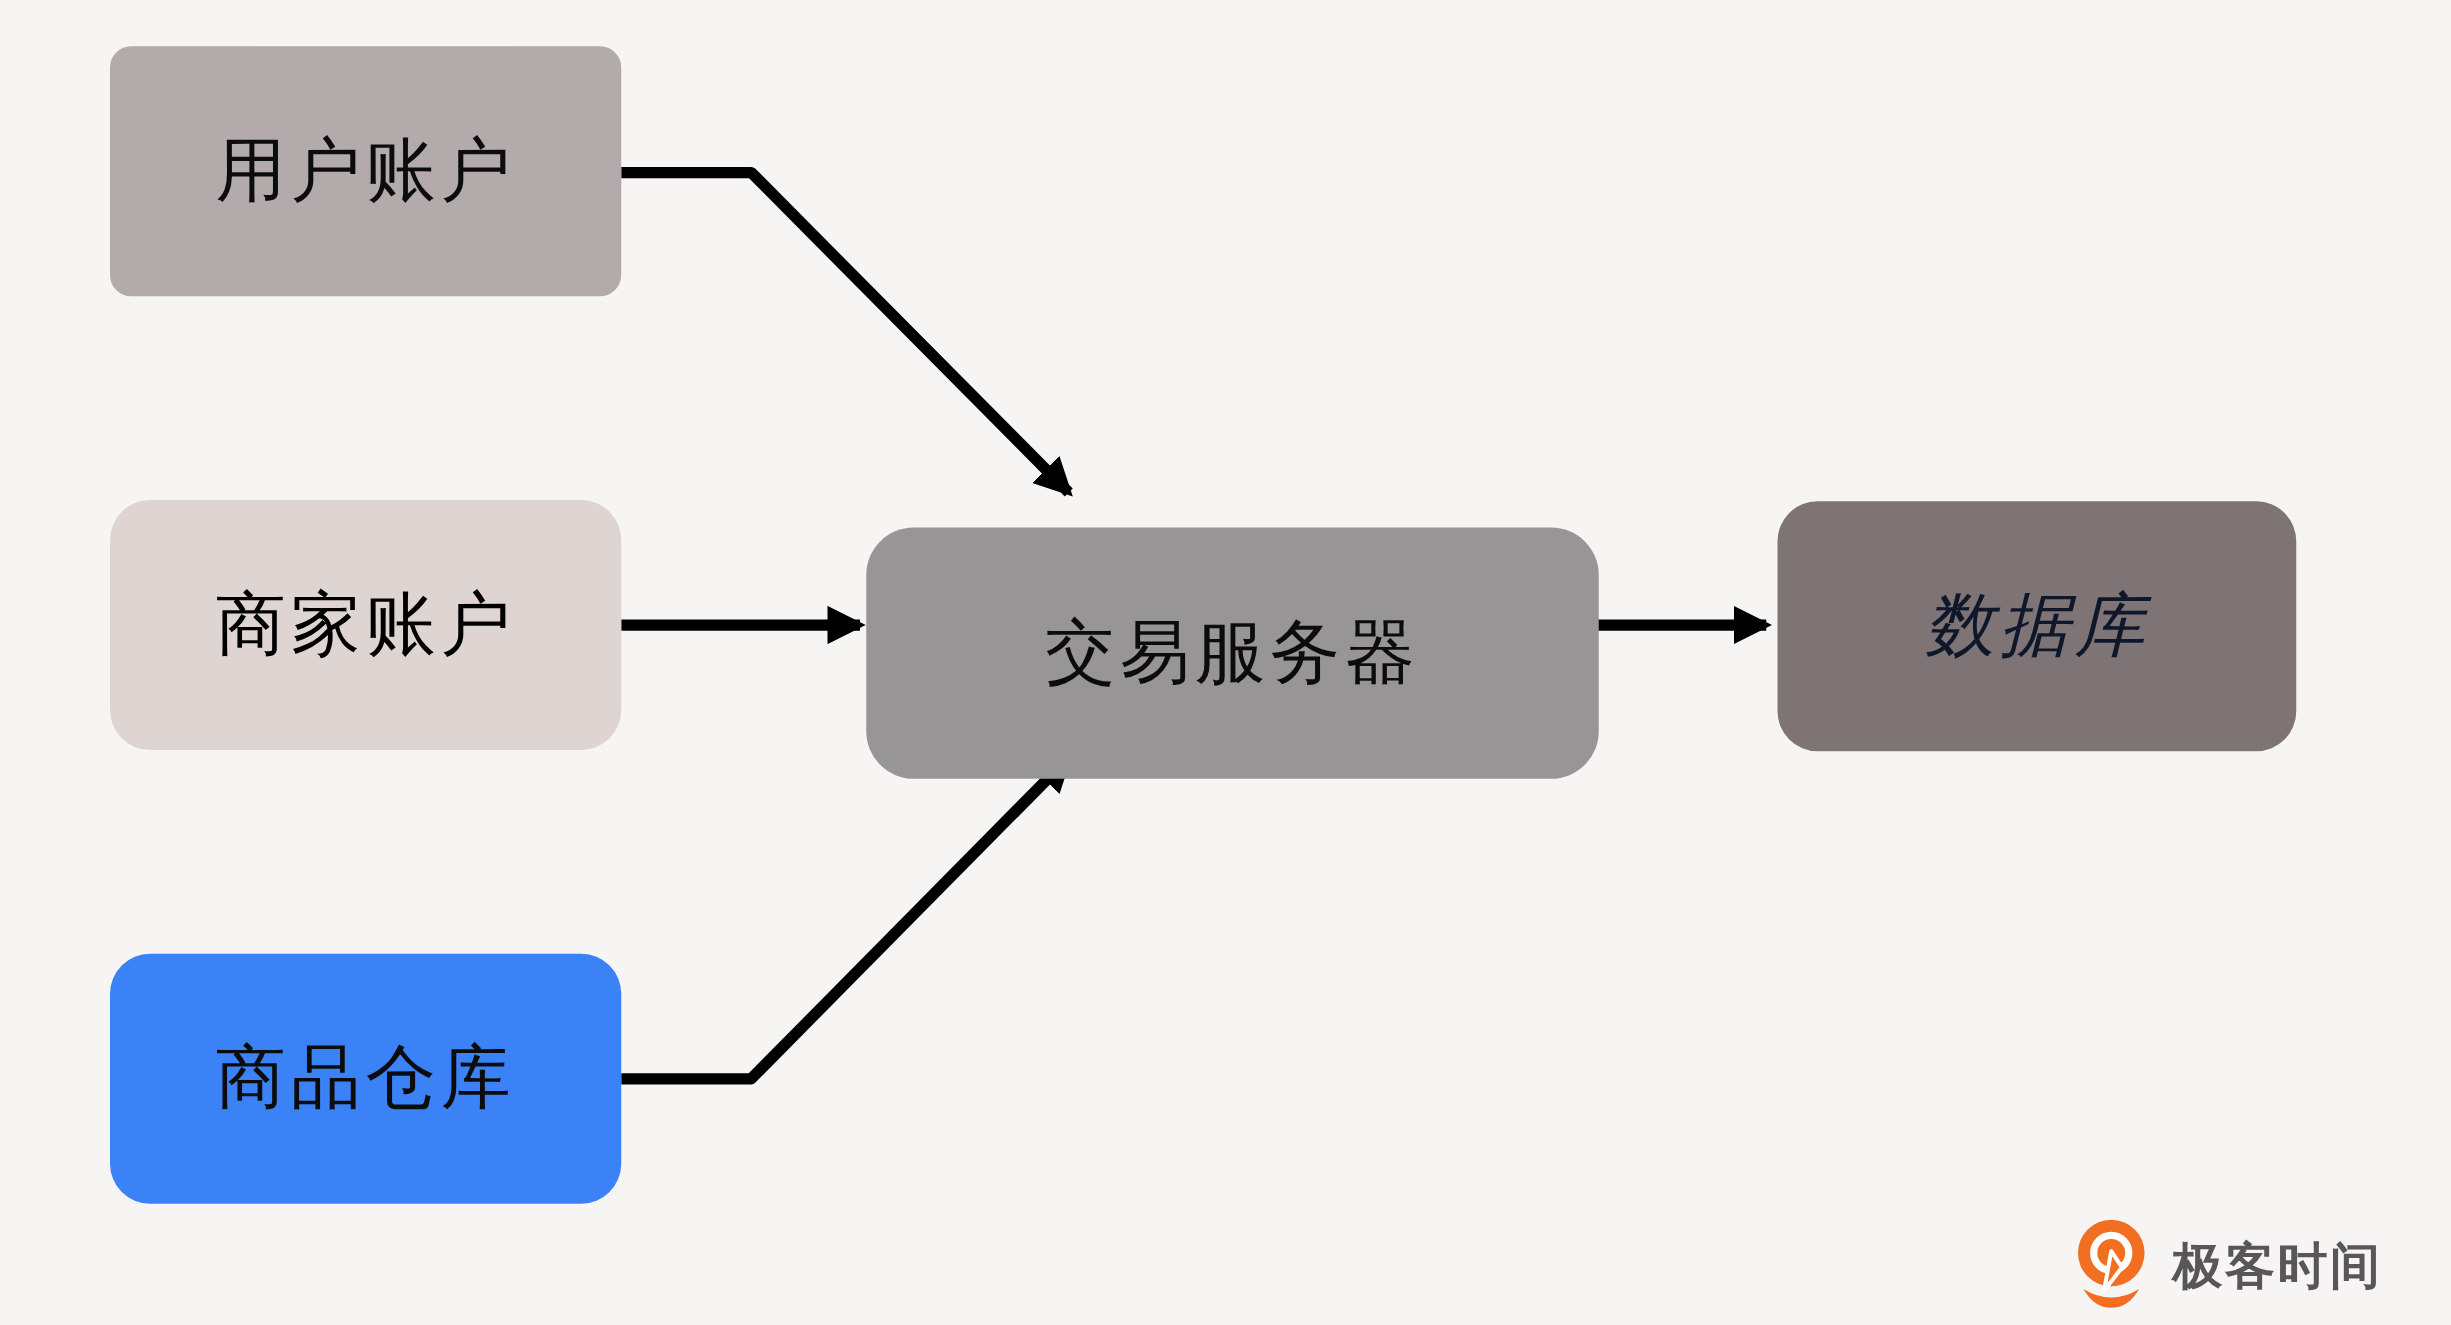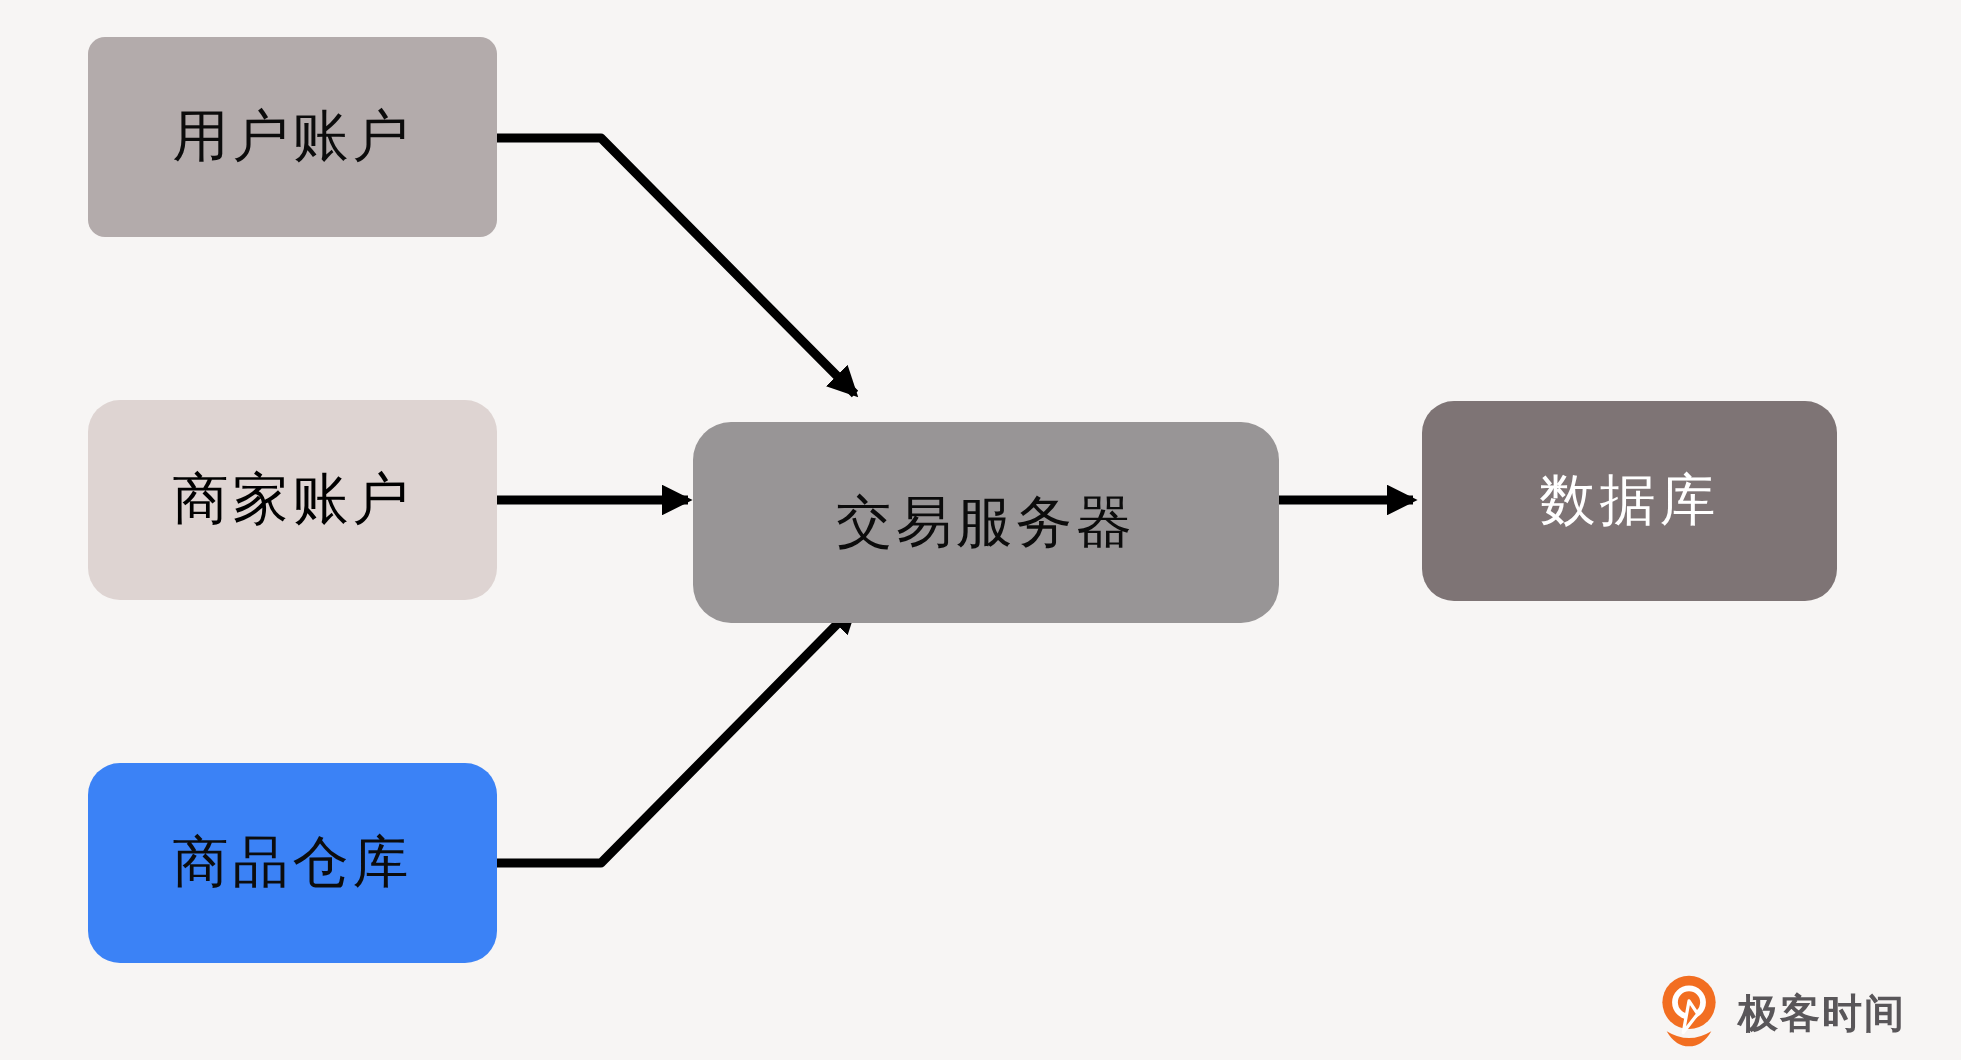--- a/index.html
+++ b/index.html
@@ -99,21 +99,21 @@
 
   <div class="node node-warehouse" style="background-color: #3b82f6;">
     <span class="node-label" style="color: rgb(12, 12, 12);">商品仓库</span>
   </div>
 
   <div class="node node-server" style="background-color: rgb(152, 149, 150);">
     <span class="node-label" style="color: rgb(12, 12, 12);">交易服务器</span>
   </div>
 
   <div class="node node-database" style="background-color: rgb(126, 116, 117);">
-    <span class="node-label" style="color: #ffffff;">数据库</span>
+    <span class="node-label" style="color: #0f172a; font-style: italic;">数据库</span>
   </div>
 
   <div class="logo">
     <span class="logo-icon" style="color: rgb(242, 110, 33);">
       <svg viewBox="0 0 100 104" xmlns="http://www.w3.org/2000/svg">
         <circle cx="50" cy="40" r="37" fill="currentColor"></circle>
         <circle cx="50" cy="40" r="19.5" fill="none" stroke="#ffffff" stroke-width="8"></circle>
         <path d="M 50 38 L 62 56 L 42 82 Z" fill="currentColor" stroke="#ffffff" stroke-width="4.5" stroke-linejoin="round"></path>
         <path d="M 19 80 Q 50 99 81 80 Q 69 101 50 101 Q 31 101 19 80 Z" fill="currentColor"></path>
       </svg>

